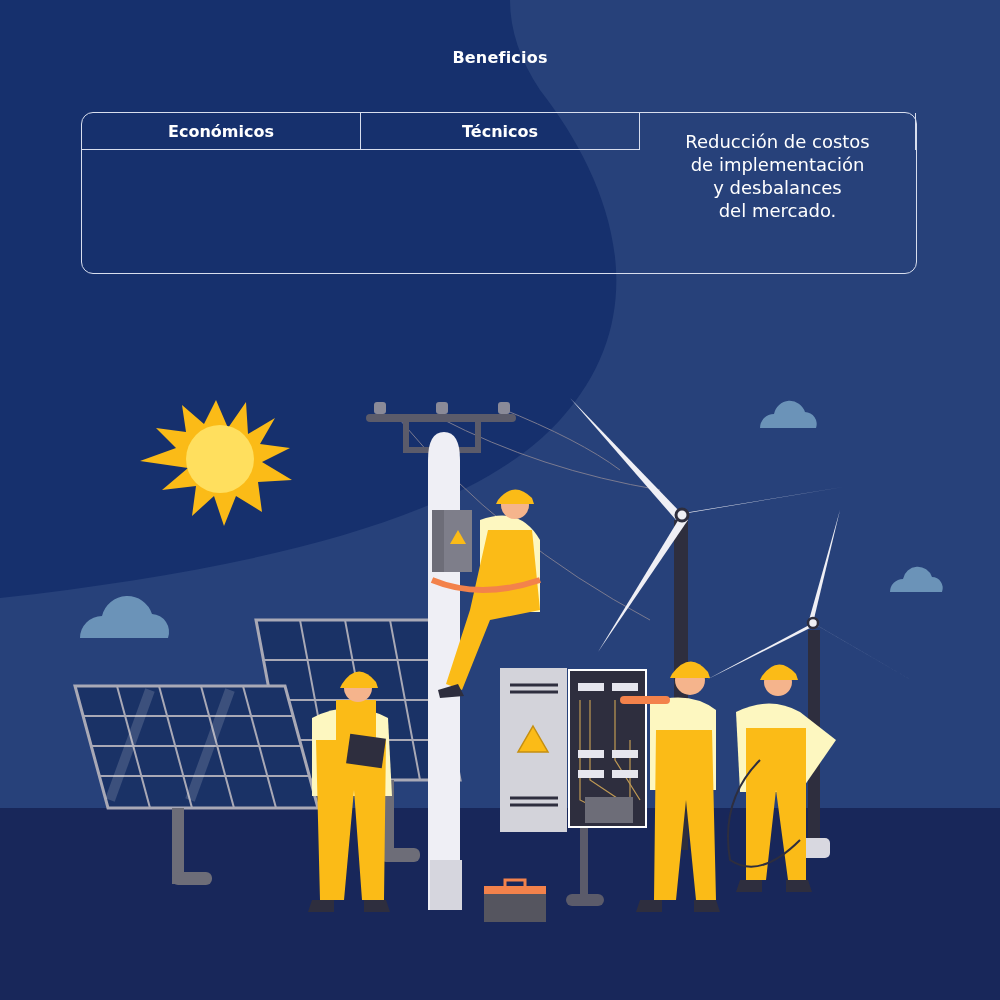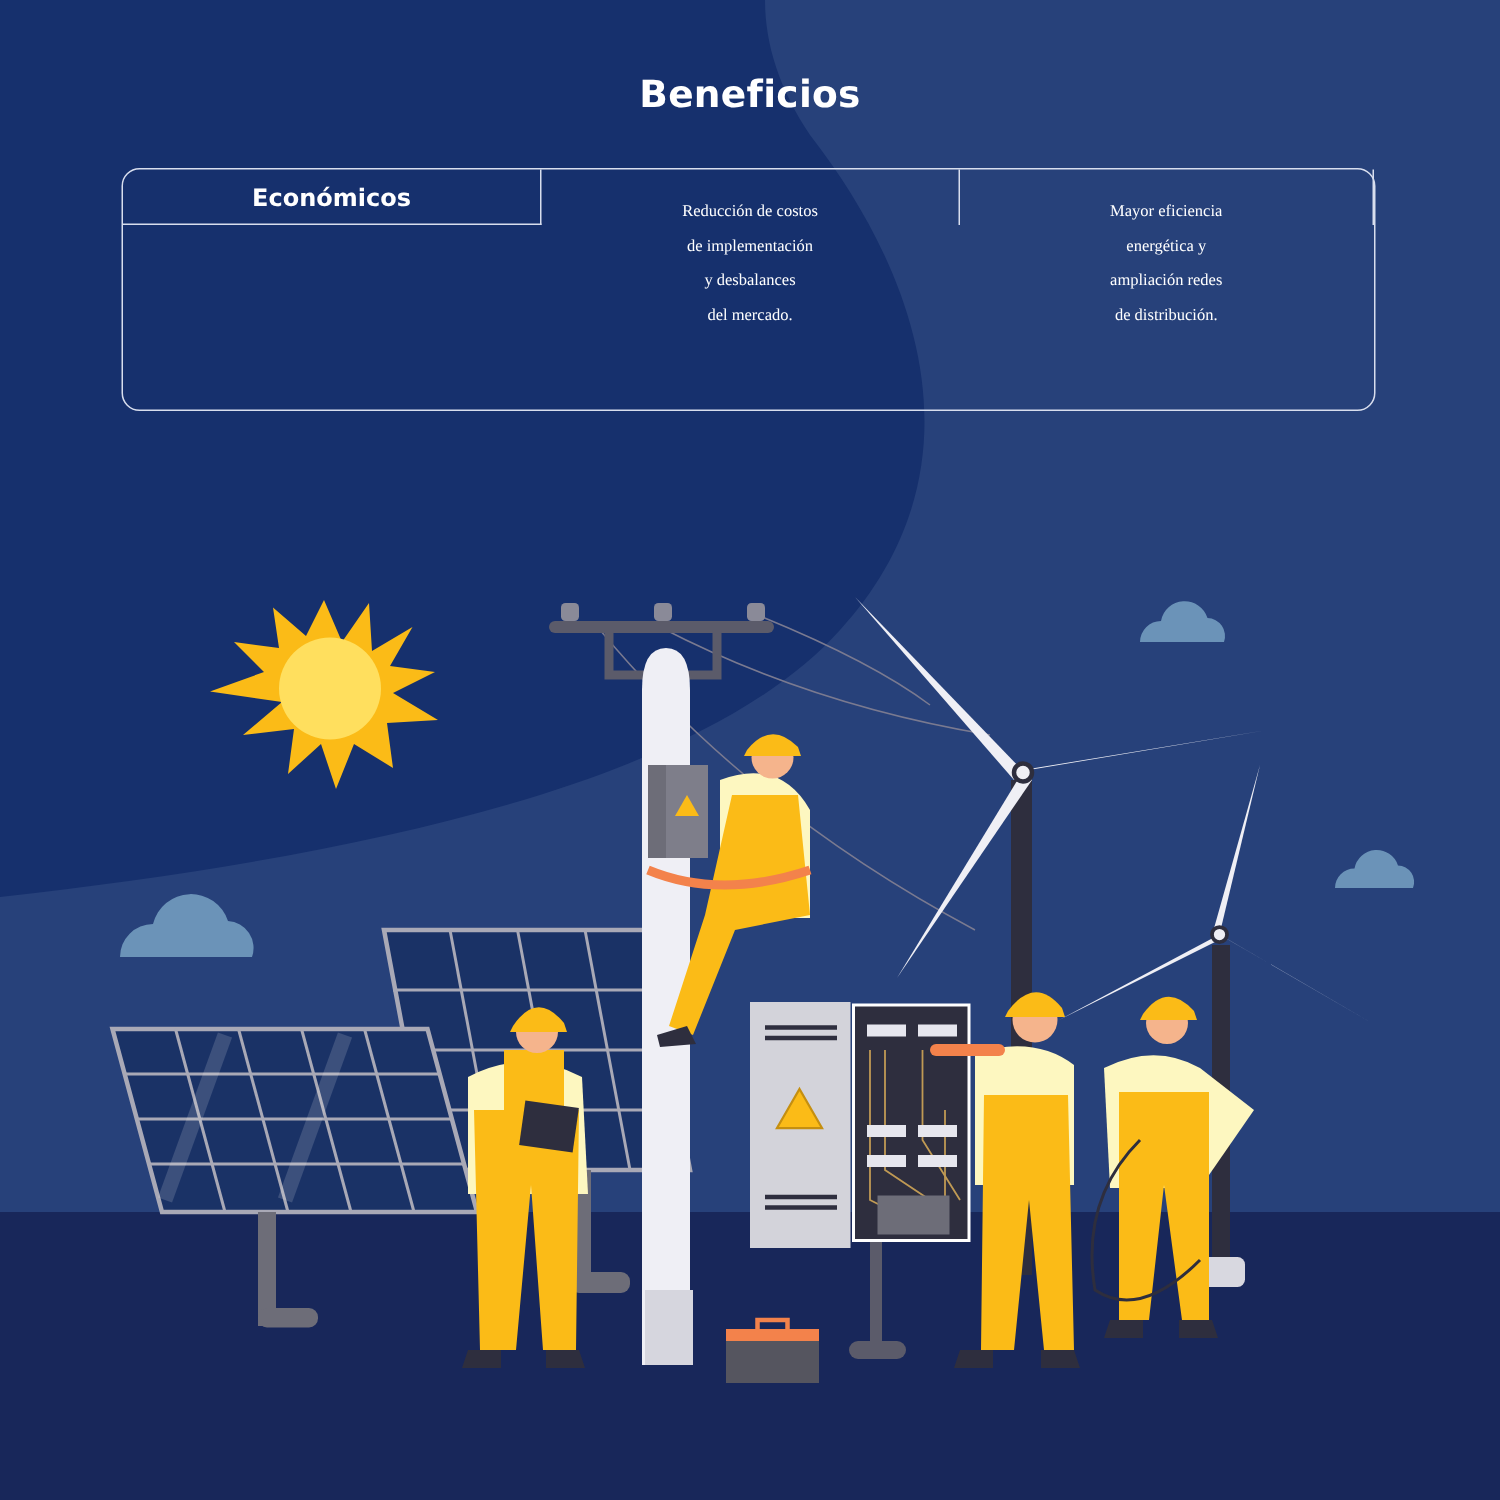--- a/index.html
+++ b/index.html
@@ -1,23 +1,23 @@
 <!DOCTYPE html>
 <html><head>
   <meta charset="utf-8">
   <style>
     html, body { margin:0; padding:0; }
     body { width:1000px; height:1000px; overflow:hidden; font-family:"DejaVu Sans", sans-serif; }
     .canvas { position:relative; width:1000px; height:1000px; background:#16306d; overflow:hidden; }
     .bg-svg { position:absolute; left:0; top:0; width:1000px; height:1000px; }
-    .title { position:absolute; top:48px; left:0; width:1000px; text-align:center; color:#ffffff; font-weight:bold; font-size:25px; letter-spacing:0.2px; }
+    .title { position:absolute; top:48px; left:0; width:1000px; text-align:center; color:#ffffff; font-weight:bold; font-size:16px; letter-spacing:0.2px; }
     .table { position:absolute; left:81px; top:112px; width:836px; height:162px; border:1.5px solid #d8deee; border-radius:12px; display:grid; grid-template-columns:279px 279px 1fr; grid-template-rows:37px 1fr; box-sizing:border-box; }
     .cell { color:#ffffff; text-align:center; display:flex; justify-content:center; }
     .head { font-weight:bold; font-size:16px; align-items:center; border-bottom:1.5px solid #d8deee; }
-    .body { font-size:11px; line-height:23px; padding-top:17px; white-space:pre-line;font-family:Liberation Serif, serif; }
+    .body { font-size:18px; line-height:23px; padding-top:17px; white-space:pre-line; }
     .vline { border-right:1.5px solid #d8deee; }
   </style>
 </head>
 <body>
 
 <div class="canvas">
 
   <svg class="bg-svg" viewBox="0 0 1000 1000">
 
     <path d="M510 0 L1000 0 L1000 808 L0 808 L0 598 C250 570 470 520 560 420 C660 310 610 180 540 90 C520 60 510 30 510 0 Z" fill="#27417a"></path>
@@ -176,22 +176,19 @@
       <path d="M760 760 Q720 800 730 860 Q760 880 800 840" stroke="#2e2e3e" stroke-width="2" fill="none"></path>
       <circle cx="778" cy="682" r="14" fill="#f5b48c"></circle>
       <path d="M762 676 Q778 654 796 674 L798 680 L760 680 Z" fill="#fbbb17"></path>
     </g>
   </svg>
 
   <div class="title">Beneficios</div>
 
   <div class="table">
     <div class="cell head vline">Económicos</div>
+    <div class="cell head vline">Técnicos</div>
     <div class="cell body vline">Reducción de costos
 de implementación
 y desbalances
 del mercado.</div>
-    <div class="cell body vline">Mayor eficiencia
-energética y
-ampliación redes
-de distribución.</div>
   </div>
 </div>
 
 </body></html>

